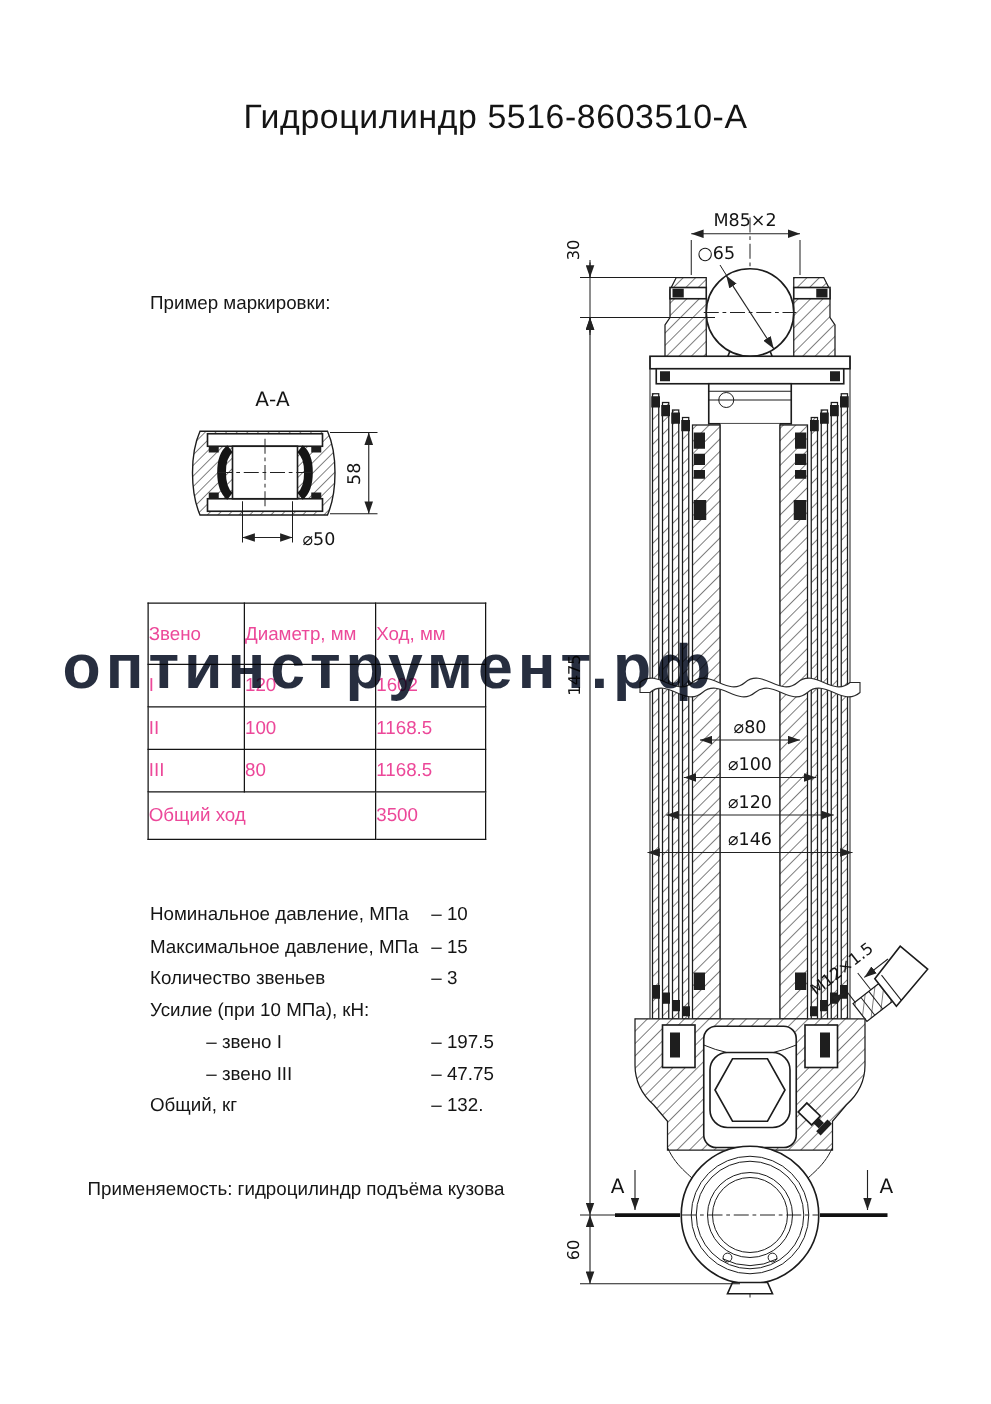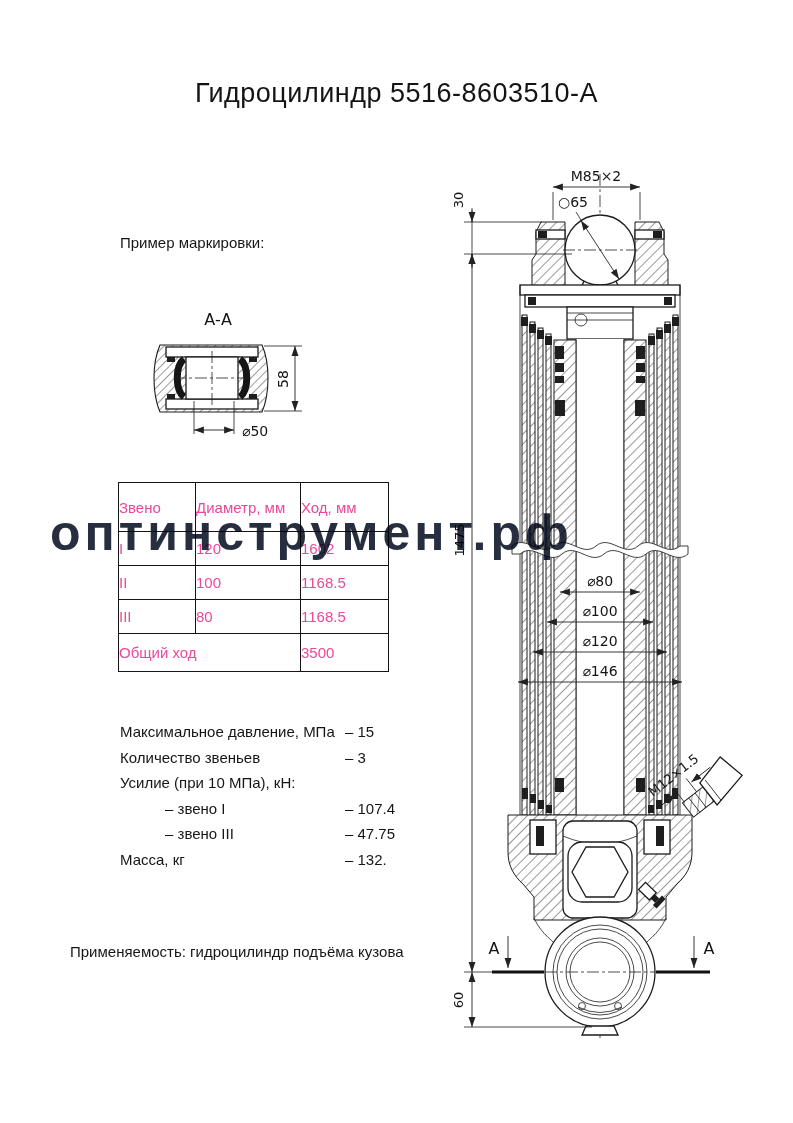--- a/index.html
+++ b/index.html
@@ -112,41 +112,45 @@
     </tr>
     <tr class="total">
       <td colspan="2">Общий ход</td>
       <td>3500</td>
     </tr>
   </tbody>
     </table>
 
   <div class="specs">
     <div class="spec-row">
+        <span class="lbl">Номинальное давление, МПа</span>
+        <span class="val">– 10</span>
+      </div>
+    <div class="spec-row">
         <span class="lbl">Максимальное давление, МПа</span>
         <span class="val">– 15</span>
       </div>
     <div class="spec-row">
         <span class="lbl">Количество звеньев</span>
         <span class="val">– 3</span>
       </div>
     <div class="spec-row">
         <span class="lbl">Усилие (при 10 МПа), кН:</span>
         <span class="val"></span>
       </div>
     <div class="spec-row ind">
         <span class="lbl">– звено I</span>
-        <span class="val">– 107.4</span>
+        <span class="val">– 197.5</span>
       </div>
     <div class="spec-row ind">
         <span class="lbl">– звено III</span>
         <span class="val">– 47.75</span>
       </div>
     <div class="spec-row">
-        <span class="lbl">Масса, кг</span>
+        <span class="lbl">Общий, кг</span>
         <span class="val">– 132.</span>
       </div>
   </div>
 
   <div class="note n-app">
     <div>Применяемость: гидроцилиндр подъёма кузова</div>
   </div>
 
   <svg class="svg-main" width="363" height="890" viewBox="0 0 363 890">
     <defs>

